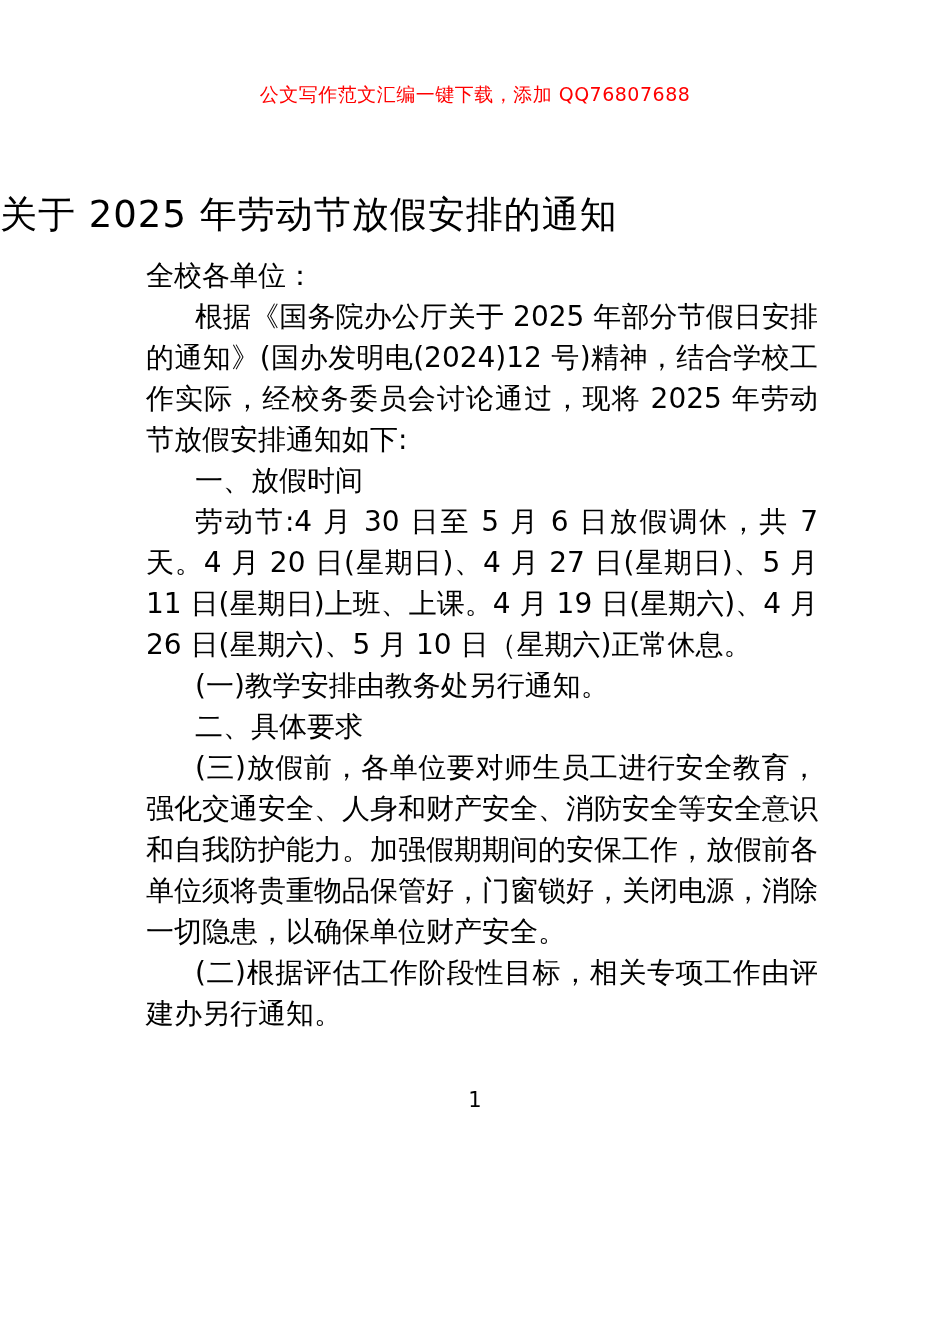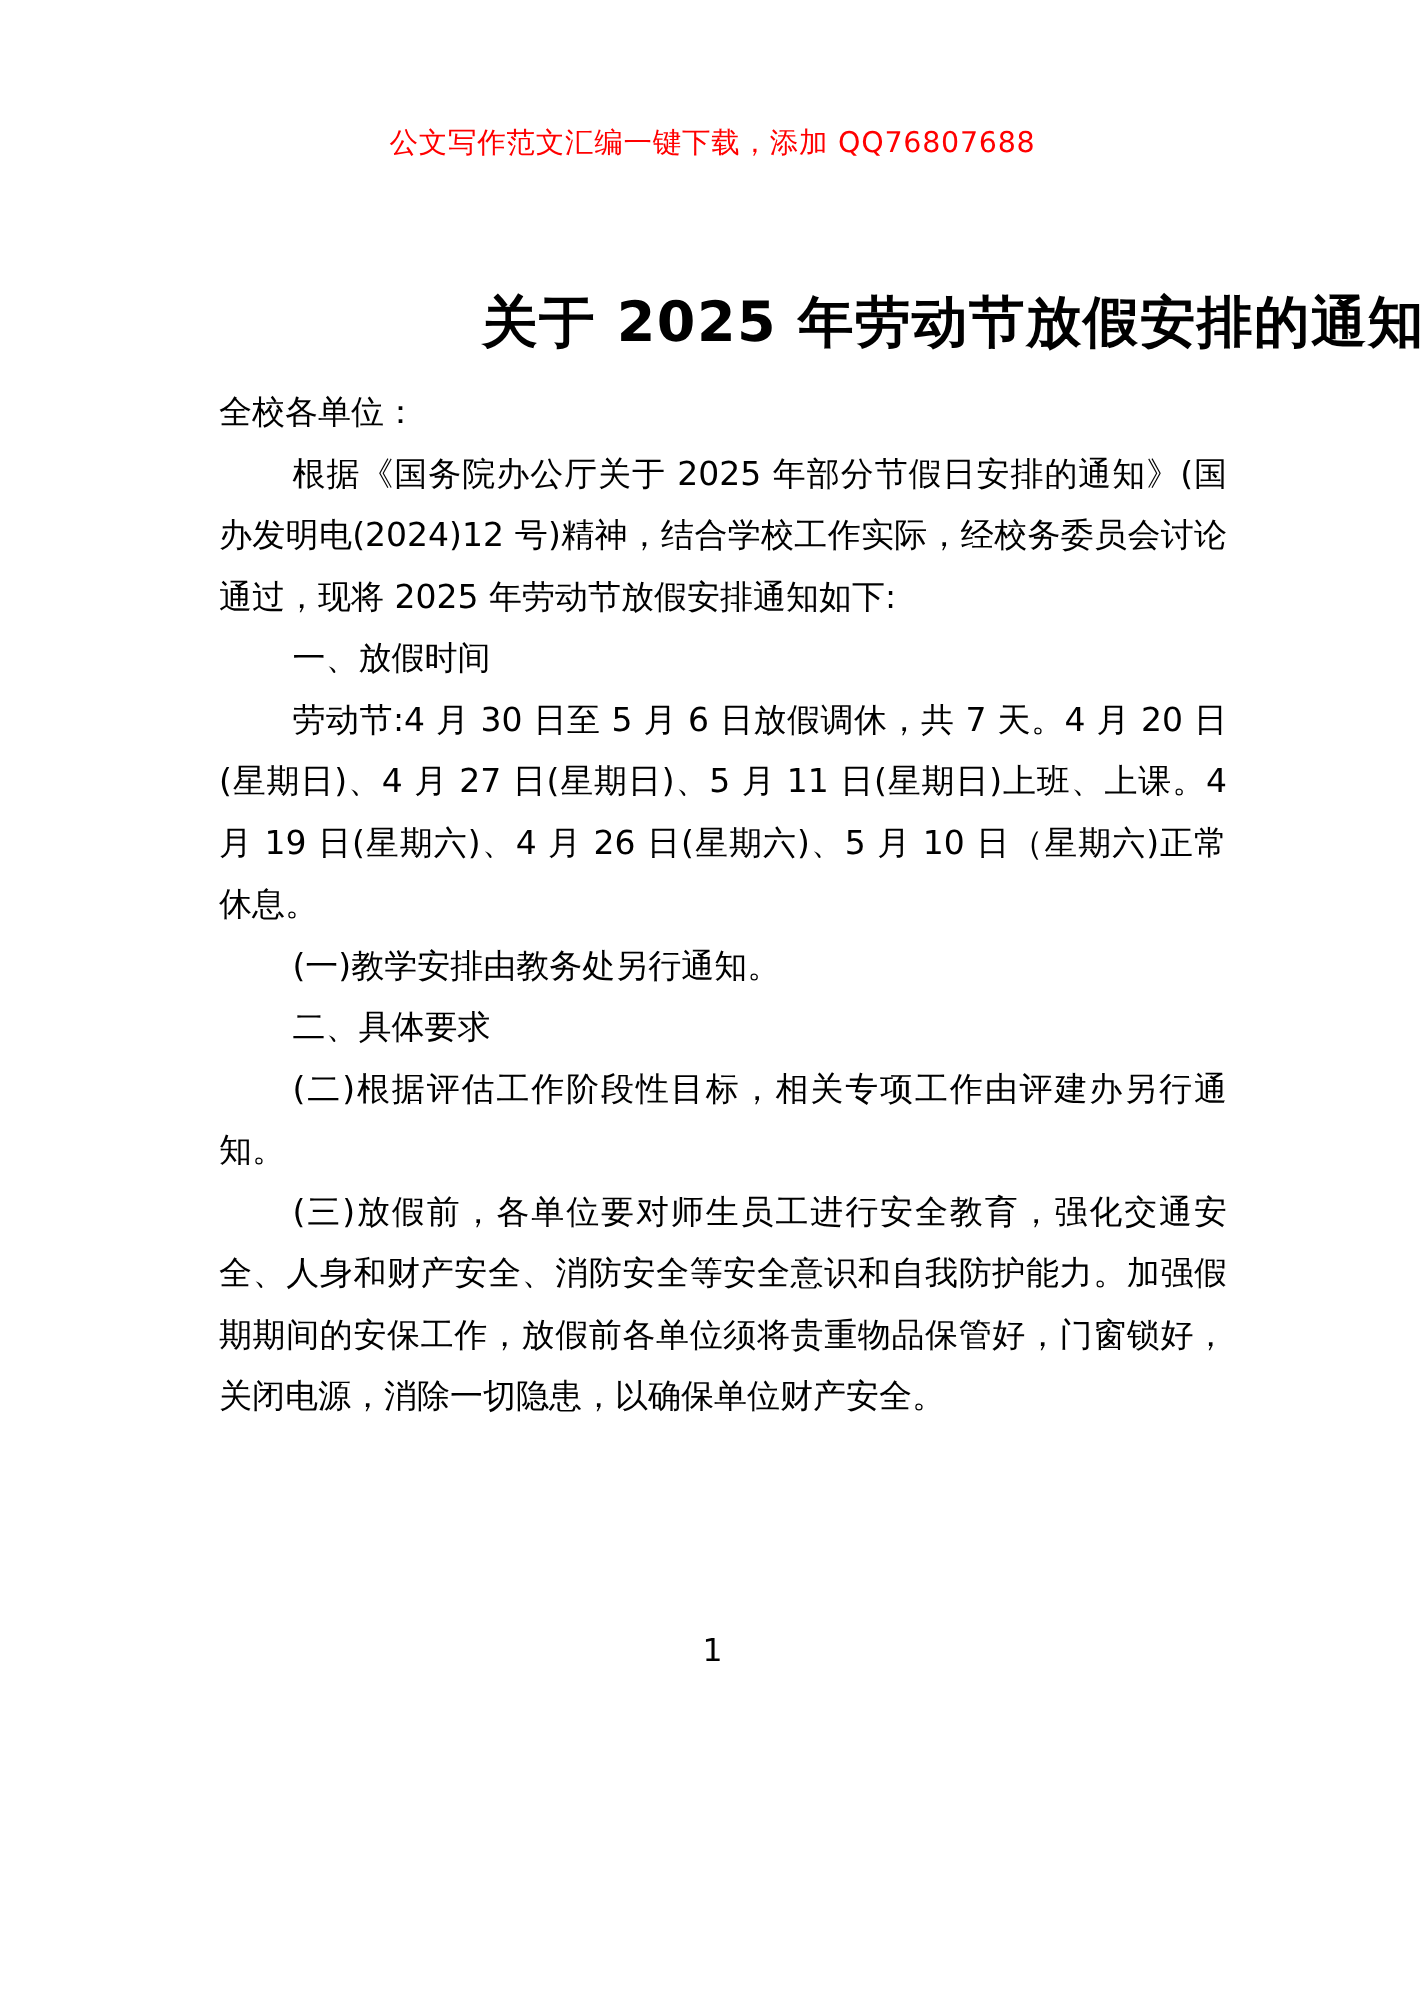--- a/index.html
+++ b/index.html
@@ -32,32 +32,32 @@
     font-size: 19px;
     font-family: "DejaVu Sans", "Liberation Sans", sans-serif;
     letter-spacing: 0.5px;
     white-space: nowrap;
   }
   .doc-title {
     position: absolute;
     top: 165px;
     left: 0;
     width: 950px;
-    text-align: right;
+    text-align: left;
     font-size: 37px;
-    font-weight: bold;
+    font-weight: normal;
     font-family: "DejaVu Sans", "Liberation Sans", sans-serif;
     letter-spacing: 1px;
   }
   .body-text {
     position: absolute;
     top: 255px;
     left: 146px;
     width: 672px;
-    font-size: 22px;
+    font-size: 28px;
     line-height: 41px;
     font-family: "DejaVu Sans", "Liberation Sans", sans-serif;
     text-align: justify;
     text-justify: inter-ideograph;
   }
   .para {
     margin: 0;
     padding: 0;
     text-indent: 0;
   }
@@ -86,19 +86,19 @@
 
   <h1 class="doc-title">关于 2025 年劳动节放假安排的通知</h1>
 
   <div class="body-text">
     <p class="para">全校各单位：</p>
     <p class="para indent">根据《国务院办公厅关于 2025 年部分节假日安排的通知》(国办发明电(2024)12 号)精神，结合学校工作实际，经校务委员会讨论通过，现将 2025 年劳动节放假安排通知如下:</p>
     <p class="para indent bold">一、放假时间</p>
     <p class="para indent">劳动节:4 月 30 日至 5 月 6 日放假调休，共 7 天。4 月 20 日(星期日)、4 月 27 日(星期日)、5 月 11 日(星期日)上班、上课。4 月 19 日(星期六)、4 月 26 日(星期六)、5 月 10 日（星期六)正常休息。</p>
     <p class="para indent">(一)教学安排由教务处另行通知。</p>
     <p class="para indent bold">二、具体要求</p>
+    <p class="para indent">(三)放假前，各单位要对师生员工进行安全教育，强化交通安全、人身和财产安全、消防安全等安全意识和自我防护能力。加强假期期间的安保工作，放假前各单位须将贵重物品保管好，门窗锁好，关闭电源，消除一切隐患，以确保单位财产安全。</p>
     <p class="para indent">(二)根据评估工作阶段性目标，相关专项工作由评建办另行通知。</p>
-    <p class="para indent">(三)放假前，各单位要对师生员工进行安全教育，强化交通安全、人身和财产安全、消防安全等安全意识和自我防护能力。加强假期期间的安保工作，放假前各单位须将贵重物品保管好，门窗锁好，关闭电源，消除一切隐患，以确保单位财产安全。</p>
   </div>
 
   <div class="page-number">1</div>
 
 </div>
 
 </body></html>

